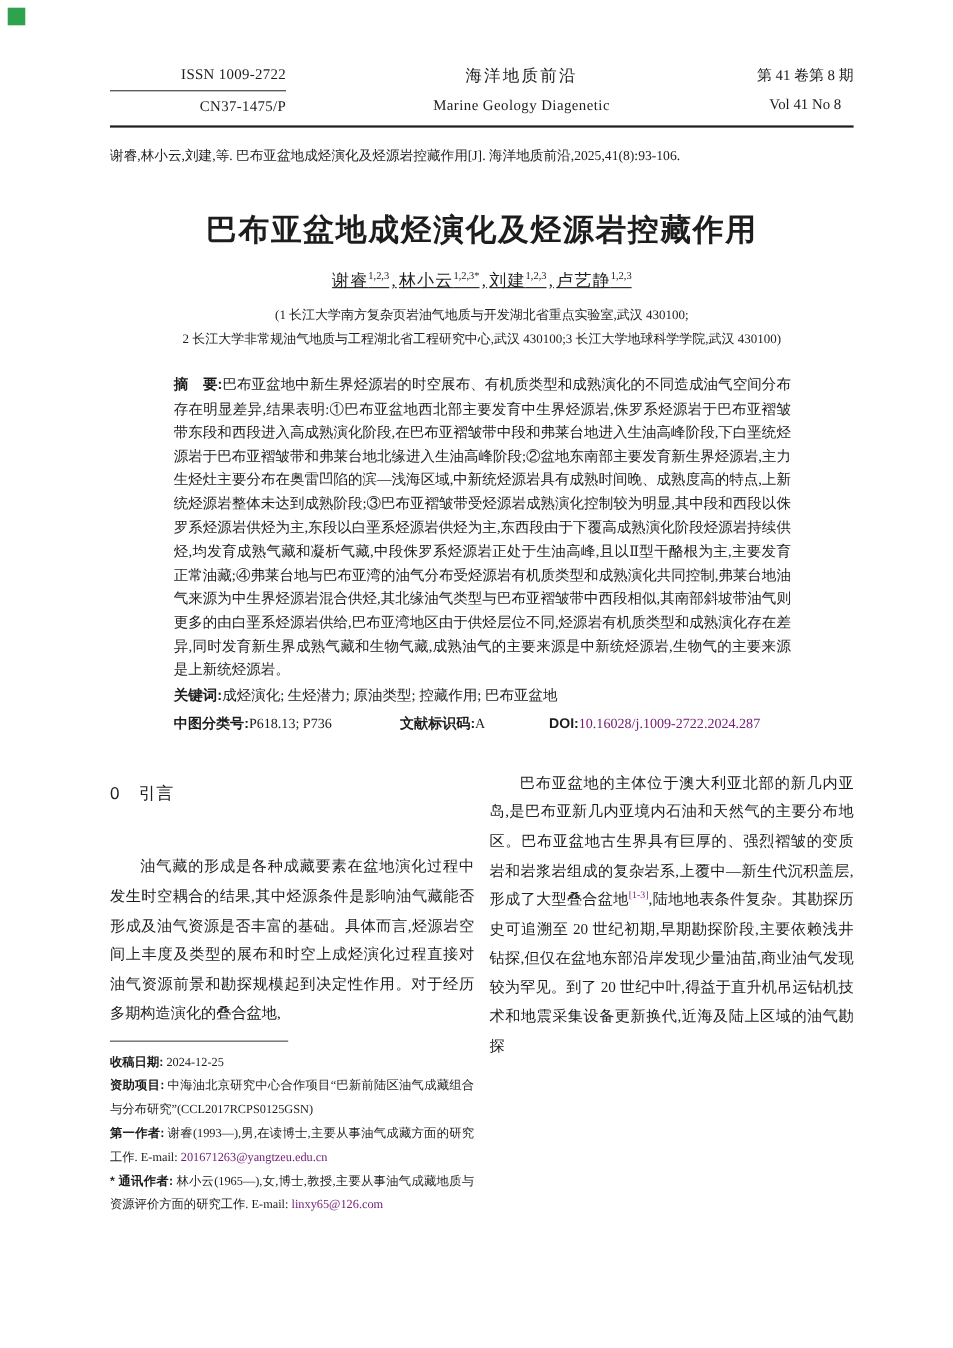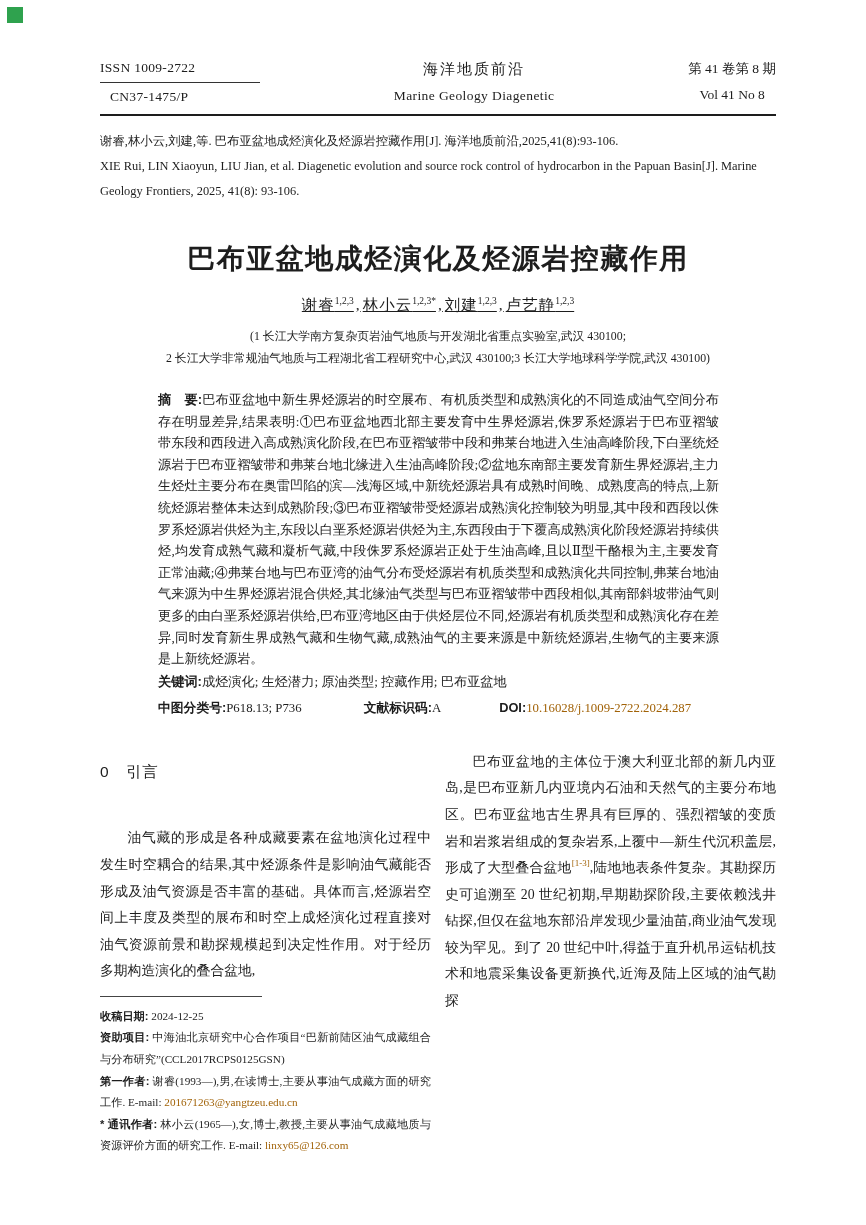--- a/index.html
+++ b/index.html
@@ -3,21 +3,21 @@
 <meta charset="utf-8">
 <style>
   html,body{margin:0;padding:0;background:#ffffff;}
   body{width:866px;height:1225px;overflow:hidden;position:relative;
        font-family:"Liberation Serif","DejaVu Serif",serif;color:#1d1d1d;
        -webkit-font-smoothing:antialiased;}
   .corner-marker{position:absolute;left:7px;top:7px;width:16px;height:16px;background:#2fa24e;}
   .page{padding:60px 90px 0 100px;width:676px;}
   
   .jheader{display:flex;justify-content:space-between;align-items:flex-start;}
-  .jh-left{width:160px;font-size:13.5px;}
+  .jh-left{width:160px;font-size:13.5px;text-align:right;}
   .jh-left .issn{padding-bottom:6px;border-bottom:1.2px solid #333;letter-spacing:.3px;}
   .jh-left .cn{padding-top:6px;padding-left:10px;letter-spacing:.3px;}
   .jh-center{text-align:center;}
   .jh-center .cn-name{font-size:15px;letter-spacing:2px;}
   .jh-center .en-name{font-size:13.5px;margin-top:9px;letter-spacing:.4px;}
   .jh-right{text-align:center;font-size:13.5px;}
   .jh-right .vol-en{margin-top:9px;}
   .header-rule{border-bottom:2.6px solid #1d1d1d;margin-top:9px;}
   
   .citation{margin-top:13px;font-size:12.4px;line-height:25px;text-align:left;}
@@ -28,21 +28,21 @@
   .authors sup{font-size:9.5px;letter-spacing:0;}
   .author-sep{margin:0 2px;}
   .affils{margin-top:9px;text-align:center;font-size:11.8px;line-height:22px;}
   
   .abstract{margin:20px 57px 0 58px;font-size:13.2px;line-height:21.6px;text-align:justify;}
   .blabel{font-family:"Liberation Sans","DejaVu Sans",sans-serif;font-weight:bold;}
   .kwline{margin:1px 57px 0 58px;font-size:13.2px;line-height:22px;}
   .clcline{margin:4px 57px 0 58px;font-size:12.8px;line-height:22px;display:flex;gap:24px;}
   .clcline .gap1{margin-left:38px;}
   .clcline .gap2{margin-left:34px;}
-  .link{color:#a16207;}
+  .link{color:#701a75;}
   a.link{text-decoration:none;}
   
   .columns{display:flex;margin-top:30px;}
   .col{width:331px;font-size:13.8px;line-height:26.6px;text-align:justify;}
   .col-left{margin-right:14px;}
   .sec-head{font-family:"Liberation Sans","DejaVu Sans",sans-serif;font-size:15.5px;
             margin:10px 0 0 0;letter-spacing:.5px;}
   .sec-head .sec-num{margin-right:17px;}
   .col p{margin:0;}
   .p-indent{text-indent:2em;}
@@ -73,21 +73,20 @@
     </div>
     <div class="jh-right">
       <div>第 41 卷第 8 期</div>
       <div class="vol-en">Vol 41 No 8</div>
     </div>
   </div>
   <div class="header-rule"></div>
 
   <div class="citation">
     <div>谢睿,林小云,刘建,等. 巴布亚盆地成烃演化及烃源岩控藏作用[J]. 海洋地质前沿,2025,41(8):93-106.</div>
-    <div>XIE Rui, LIN Xiaoyun, LIU Jian, et al. Diagenetic evolution and source rock control of hydrocarbon in the Papuan Basin[J]. Marine Geology Frontiers, 2025, 41(8): 93-106.</div>
   </div>
 
   <div class="art-title">巴布亚盆地成烃演化及烃源岩控藏作用</div>
 
   <div class="authors"><span><span>谢睿</span><sup>1,2,3</sup></span><span class="author-sep">,</span><span><span>林小云</span><sup>1,2,3*</sup></span><span class="author-sep">,</span><span><span>刘建</span><sup>1,2,3</sup></span><span class="author-sep">,</span><span><span>卢艺静</span><sup>1,2,3</sup></span></div>
 
   <div class="affils">
     <div>(1 长江大学南方复杂页岩油气地质与开发湖北省重点实验室,武汉 430100;</div>
     <div>2 长江大学非常规油气地质与工程湖北省工程研究中心,武汉 430100;3 长江大学地球科学学院,武汉 430100)</div>
   </div>

